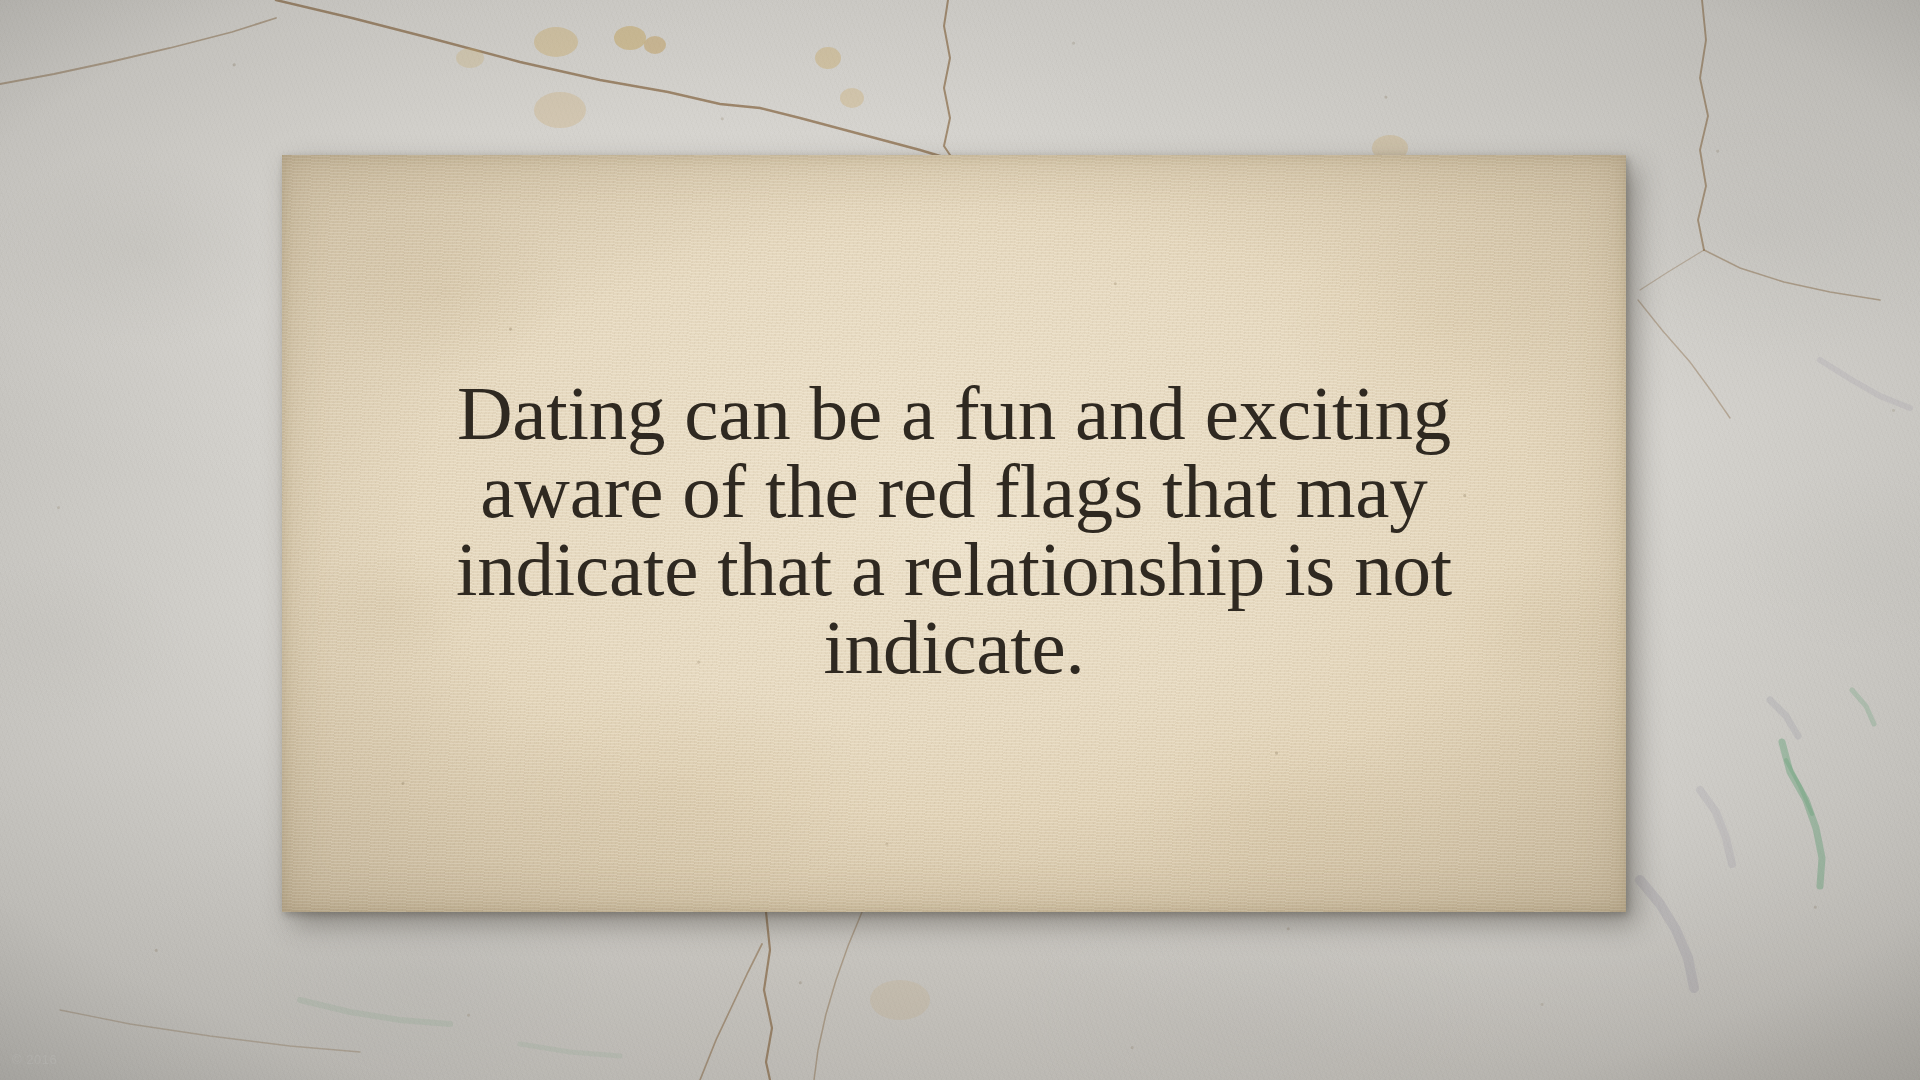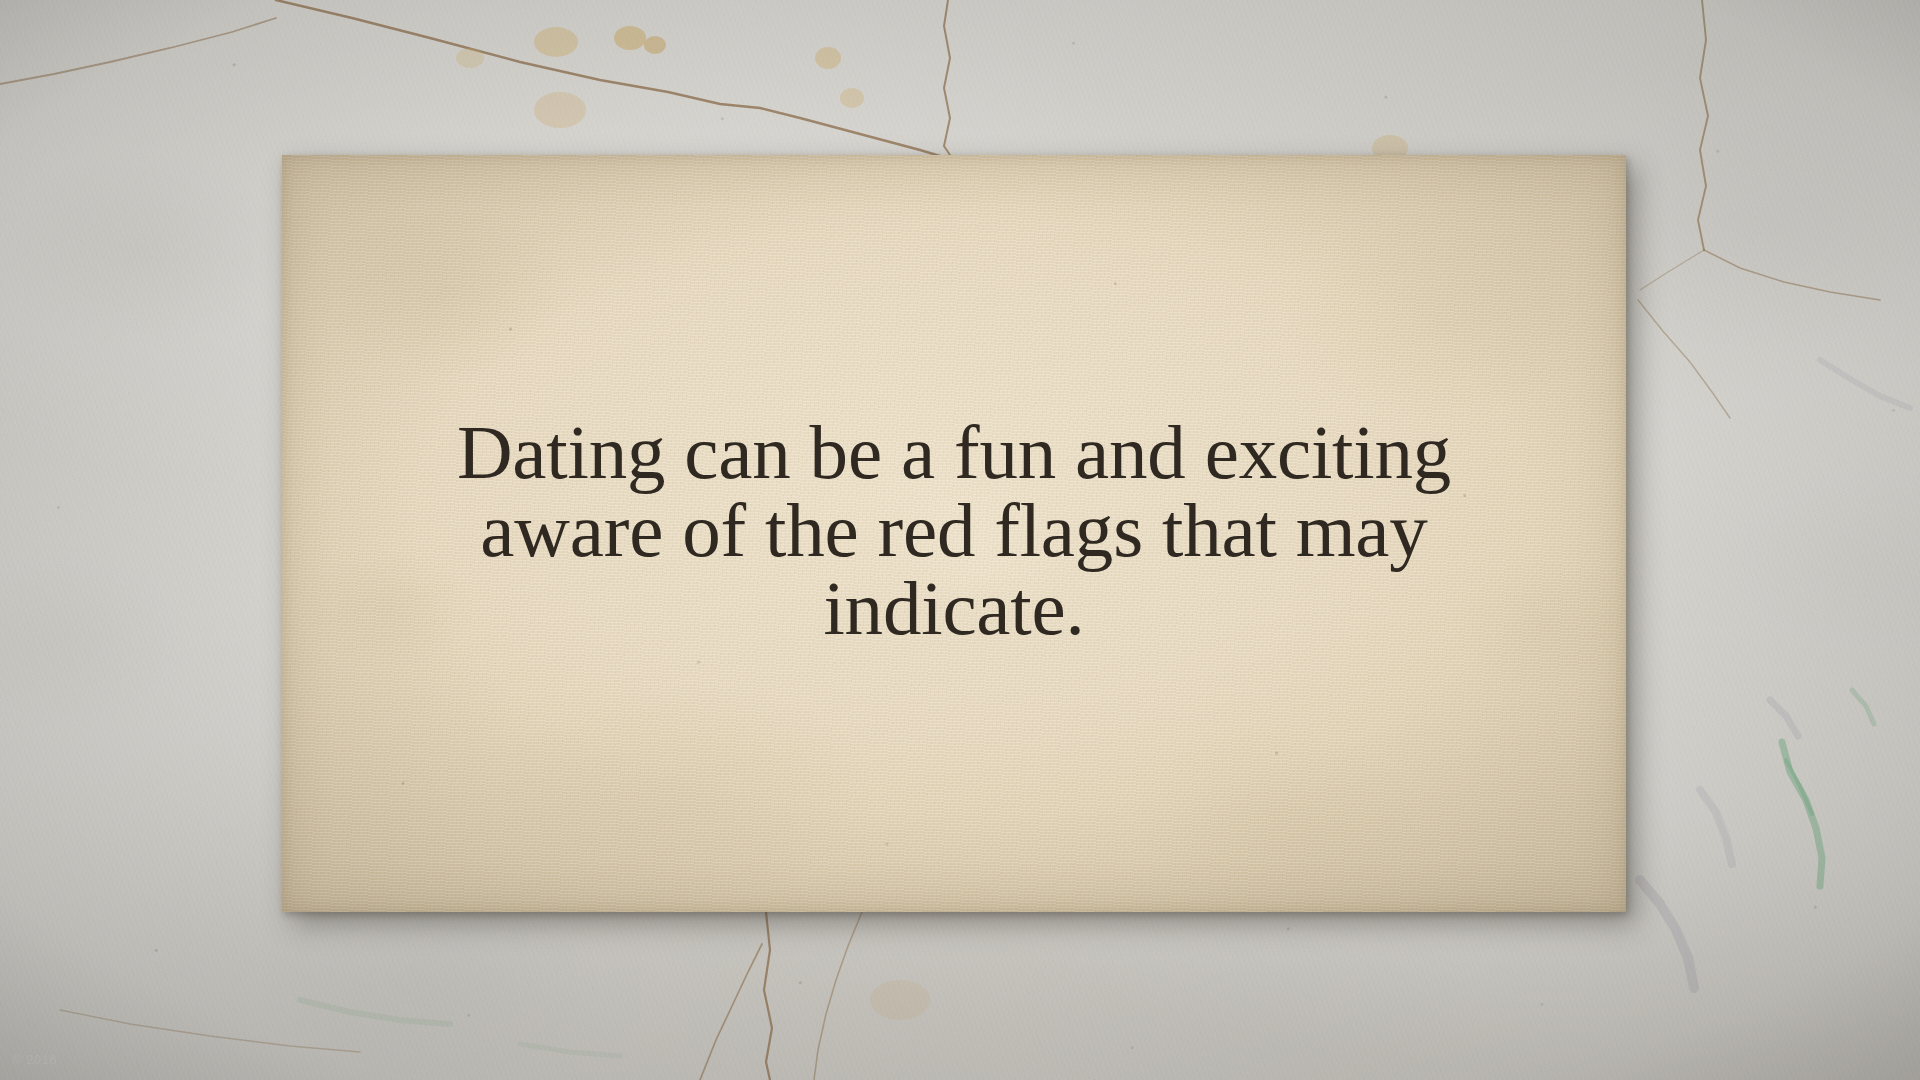--- a/index.html
+++ b/index.html
@@ -253,20 +253,21 @@
 
   <div id="paper-card">
     <div class="paper-mottle"></div>
     <div class="paper-fiber"></div>
     <div class="paper-specks"></div>
     <div class="paper-edge-shade"></div>
 
     <div id="quote-block">
       <span class="quote-line">Dating can be a fun and exciting</span>
       <span class="quote-line">aware of the red flags that may</span>
+      <span class="quote-line">indicate that a relationship is not</span>
       <span class="quote-line">indicate.</span>
     </div>
   </div>
 
   <div id="watermark">© 2016</div>
 
   <div class="bg-vignette"></div>
 </div>
 
 </body></html>

